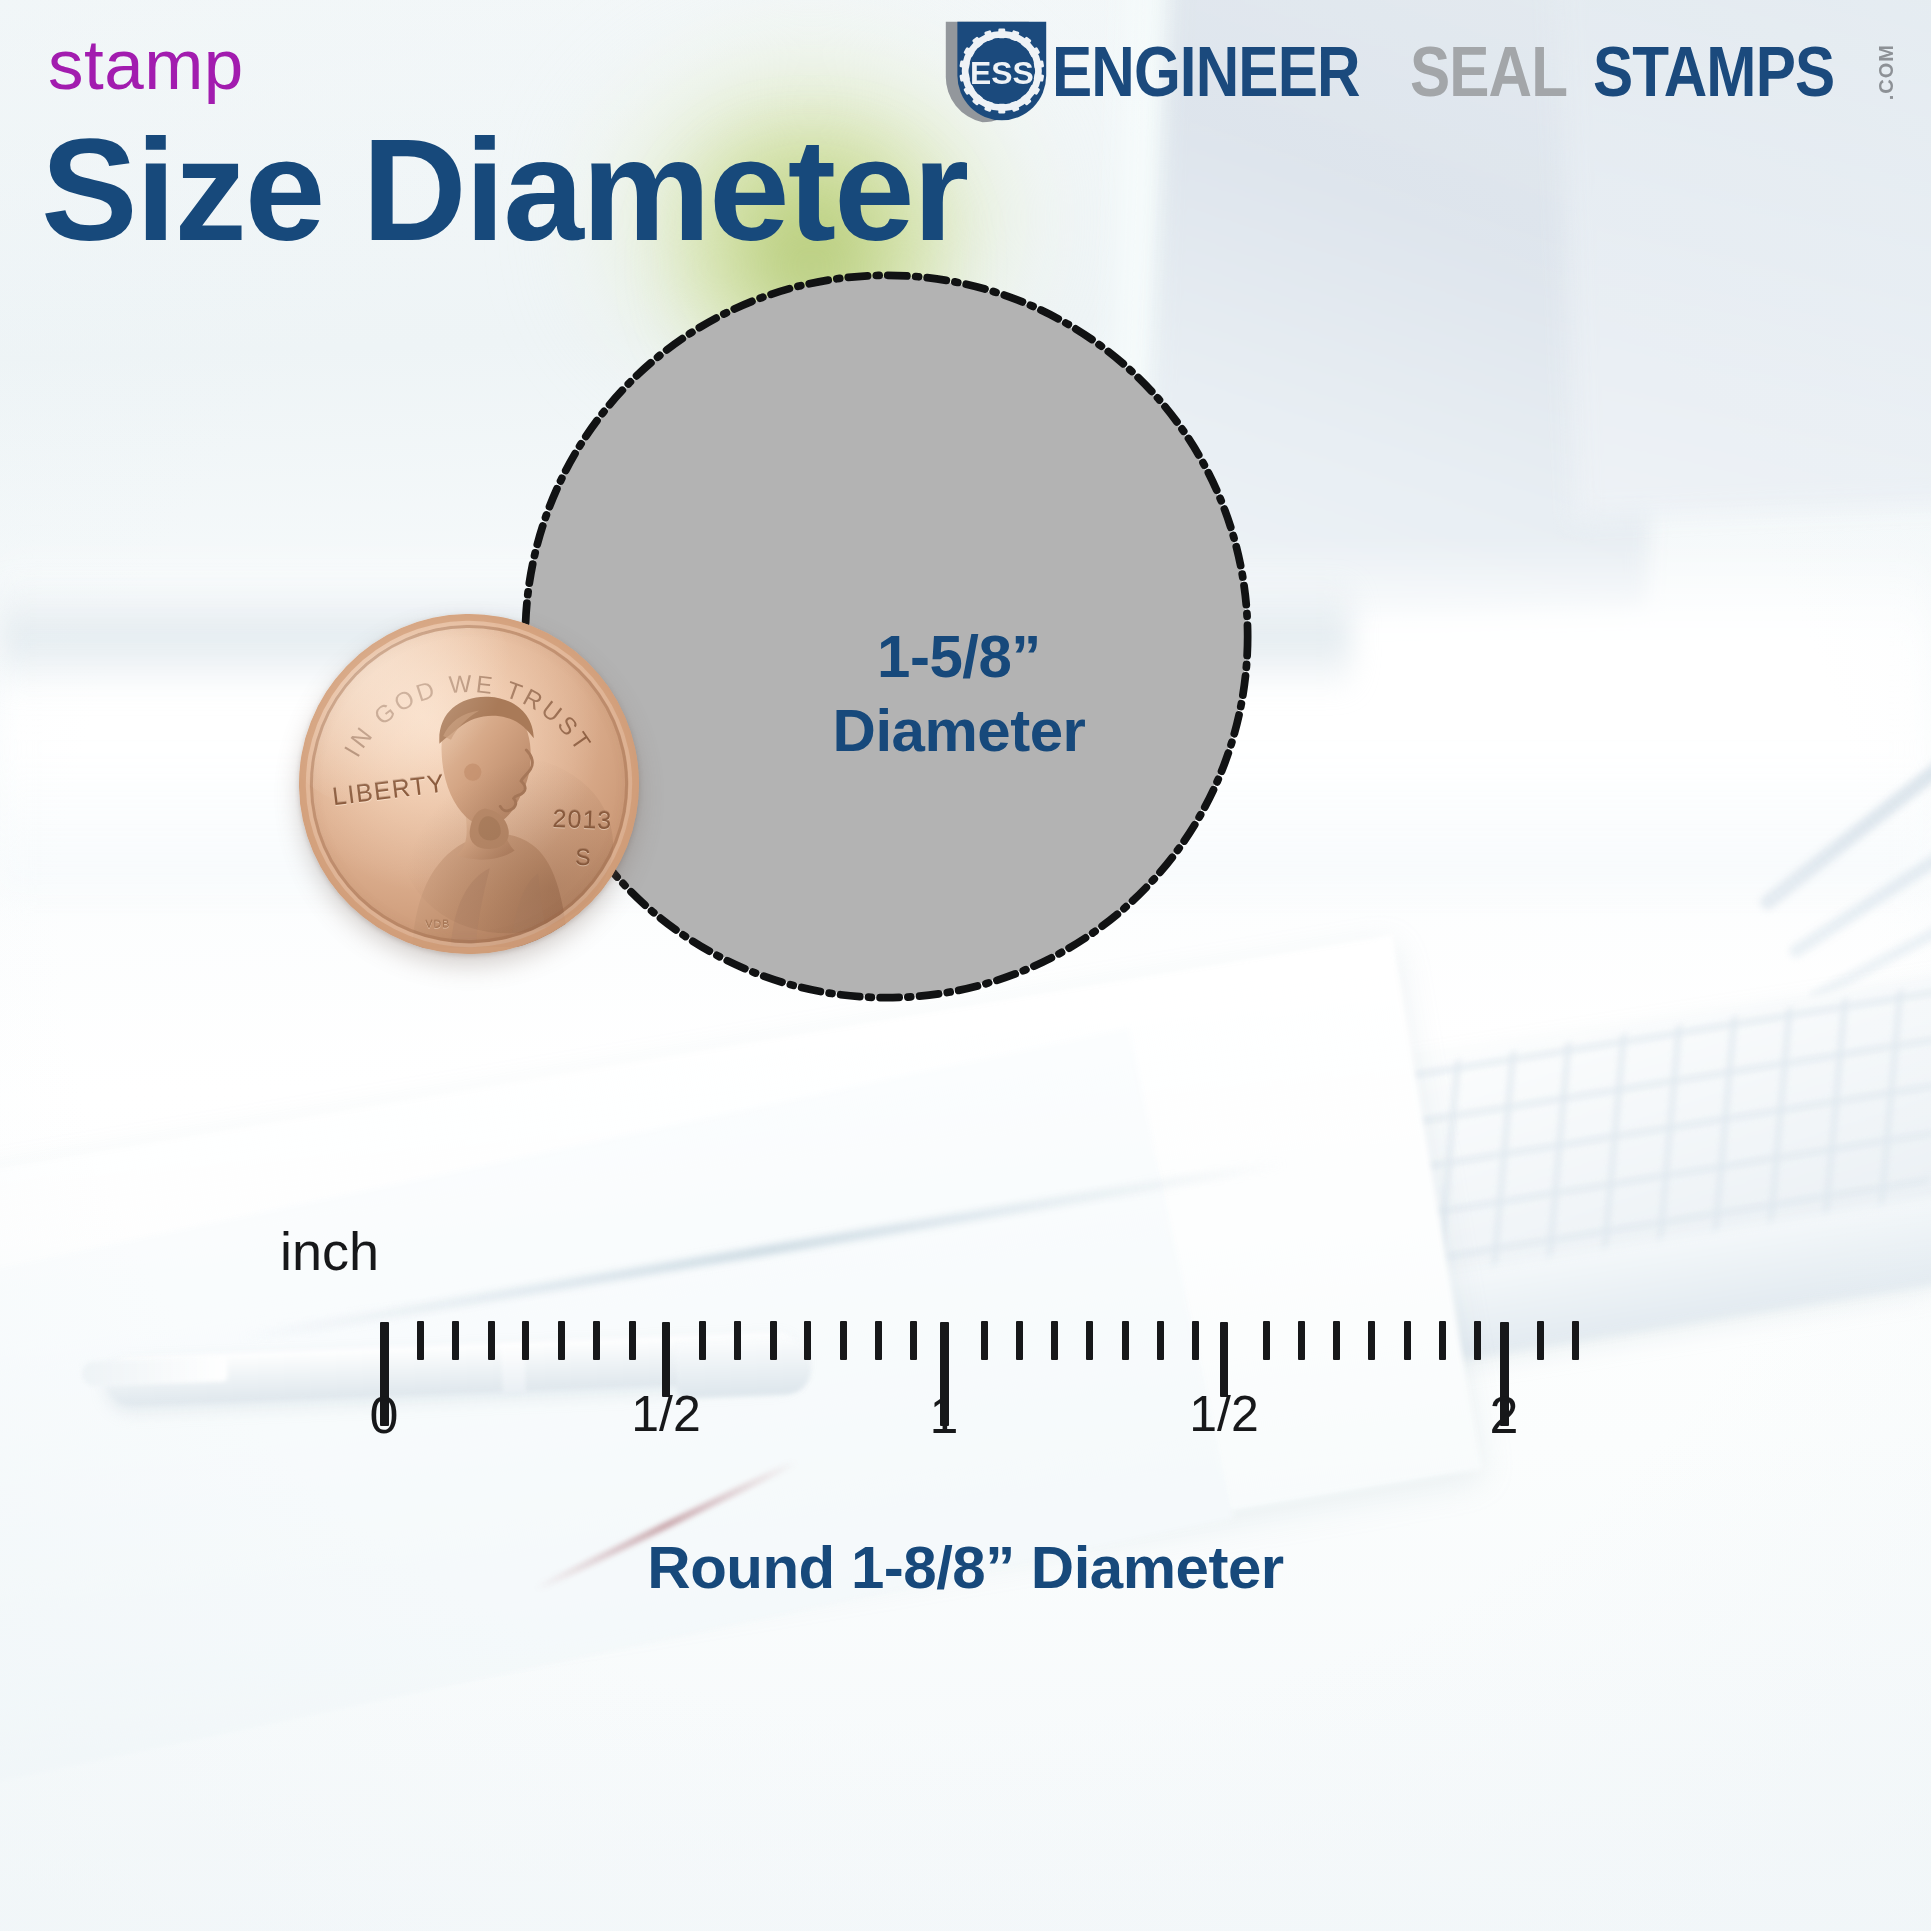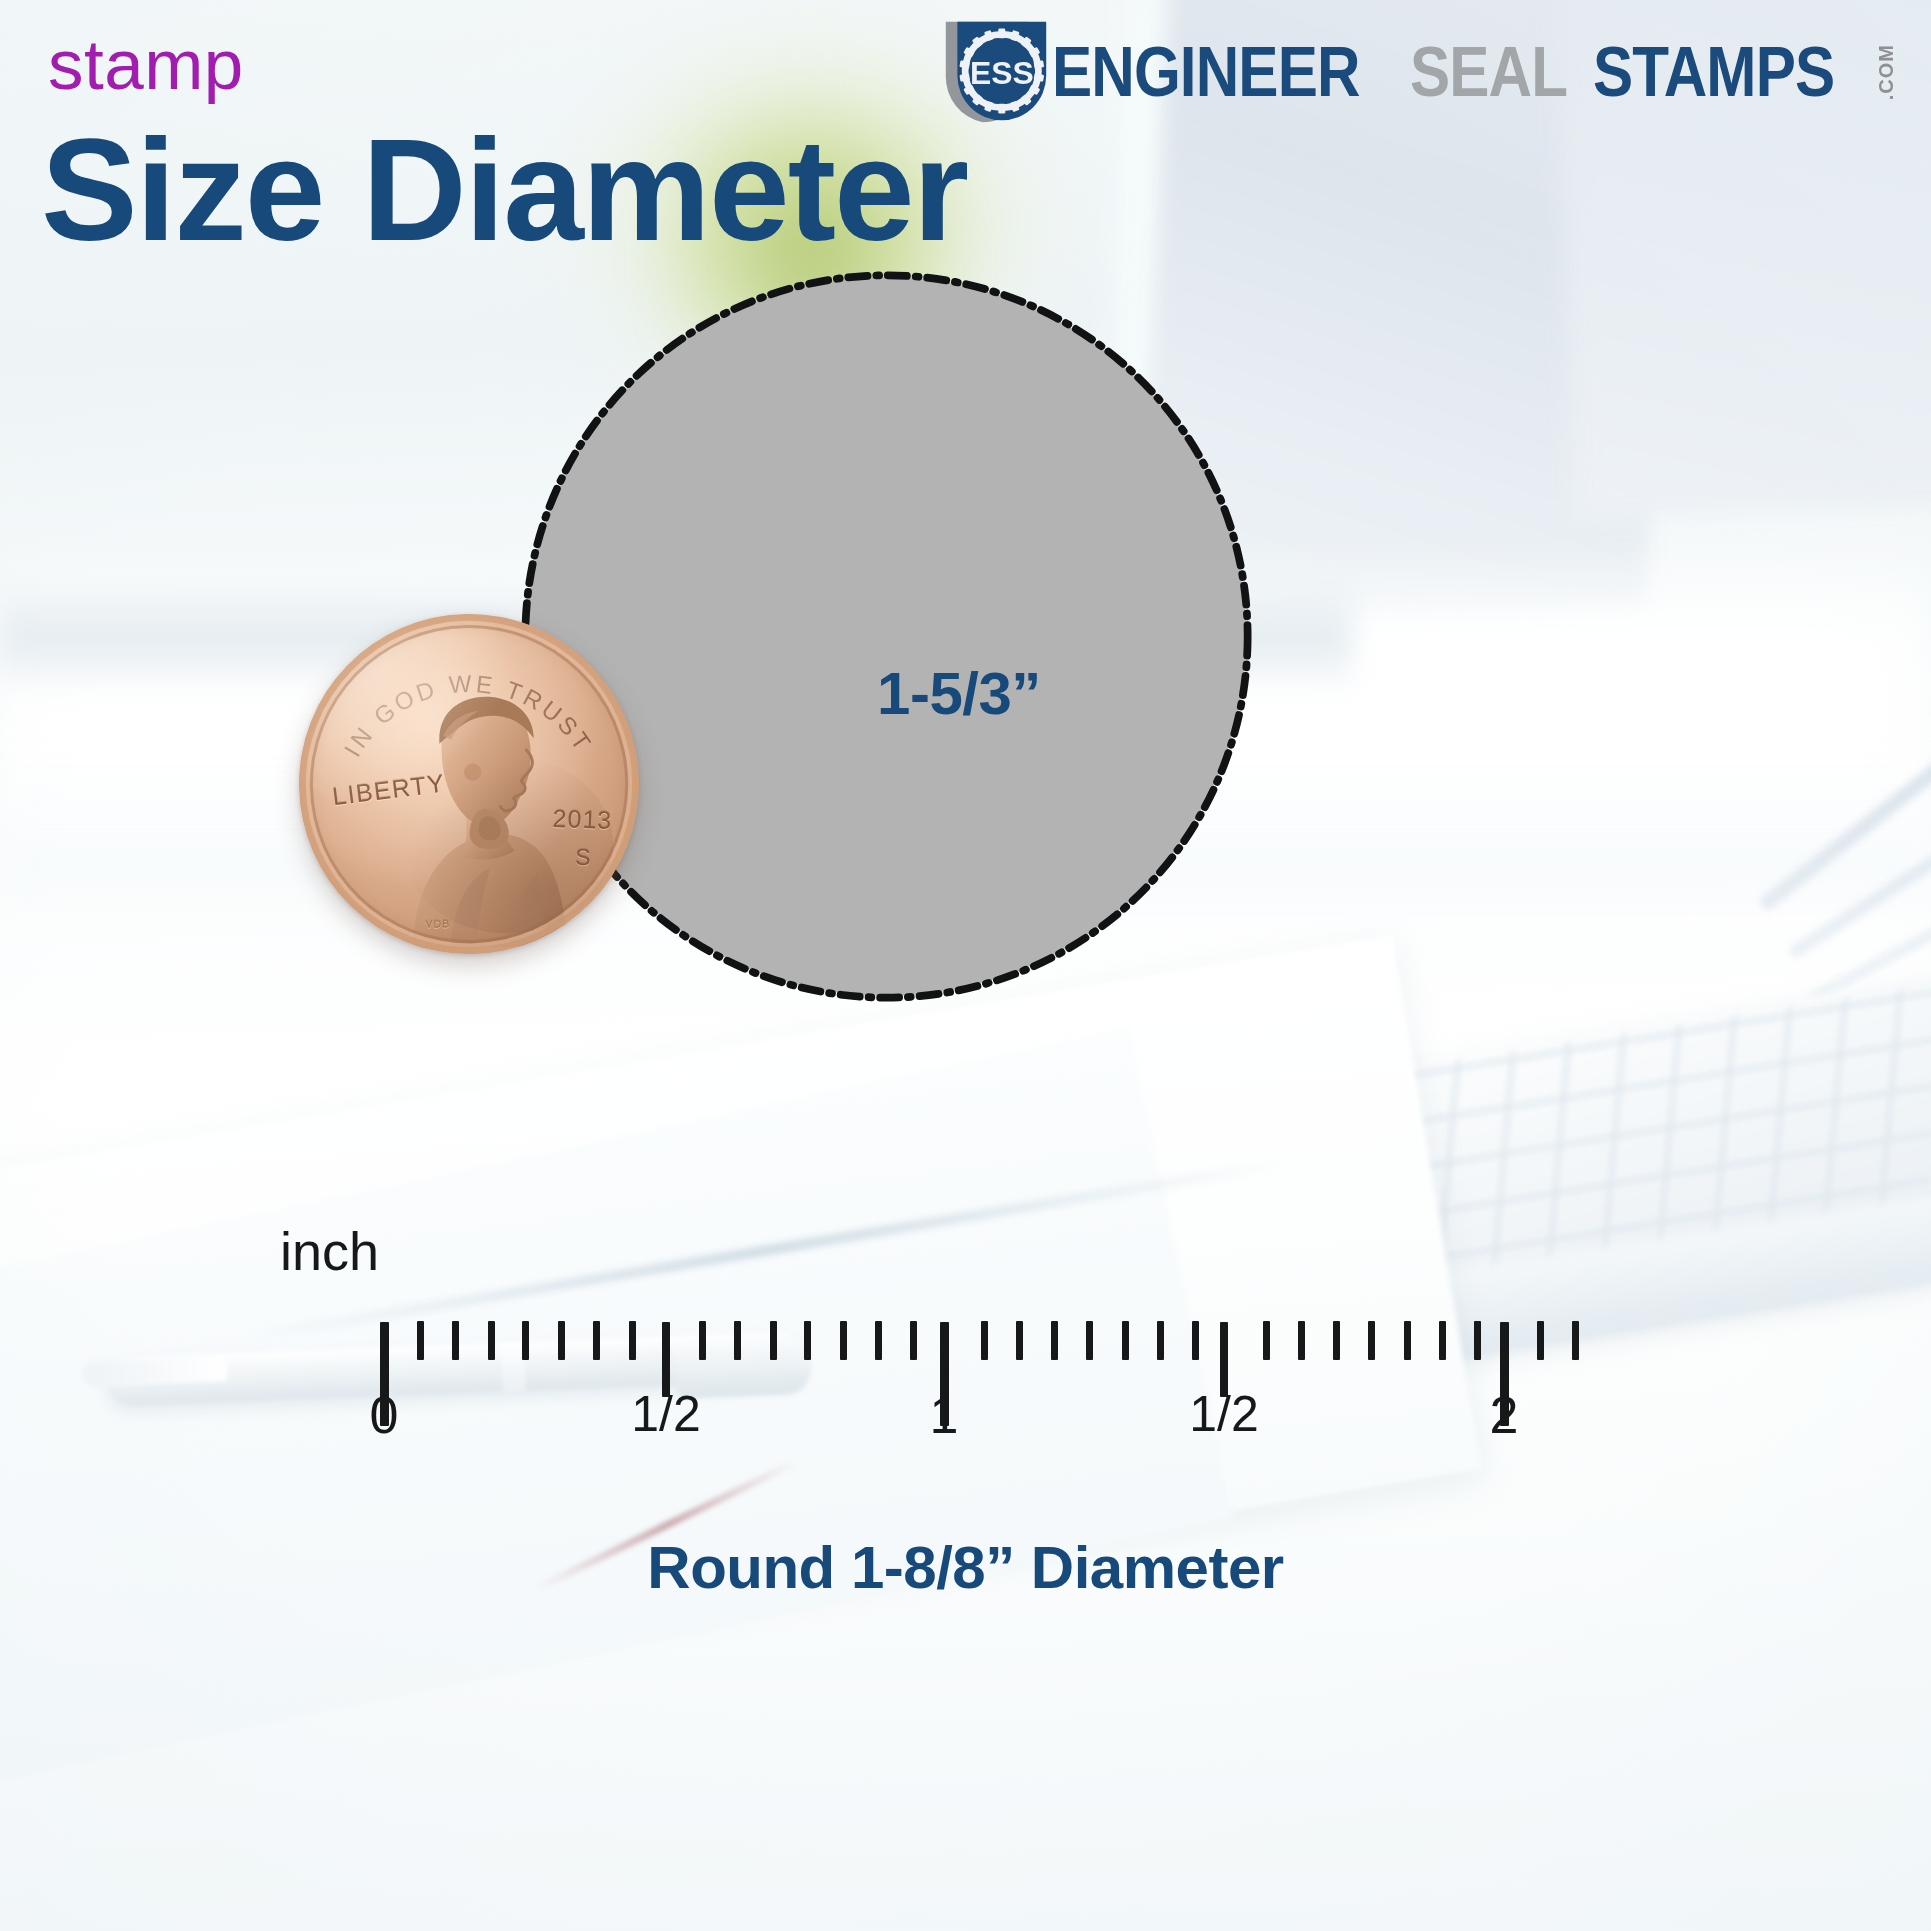--- a/index.html
+++ b/index.html
@@ -375,21 +375,22 @@
     <span class="lw lw-blue">STAMPS</span>
     <span class="lw-dot">.COM</span>
   </div>
 </div>
 
 <div class="size-shape">
   <svg class="ring" viewBox="0 0 757 757">
     <circle cx="378.5" cy="378.5" r="374" fill="none" stroke="#111213" stroke-width="8" stroke-dasharray="20 9 3 9" stroke-linecap="round"></circle>
   </svg>
   <div class="size-label">
-    <div>1-5/3”</div>
+    <div>1-5/8”</div>
+    <div>Diameter</div>
   </div>
 </div>
 
 <div class="penny">
   <div class="penny-field"></div>
 
   
   <svg class="p-bust" viewBox="0 0 192 268">
     <defs>
       <linearGradient id="bustg" x1="0" y1="0" x2="1" y2="1">

